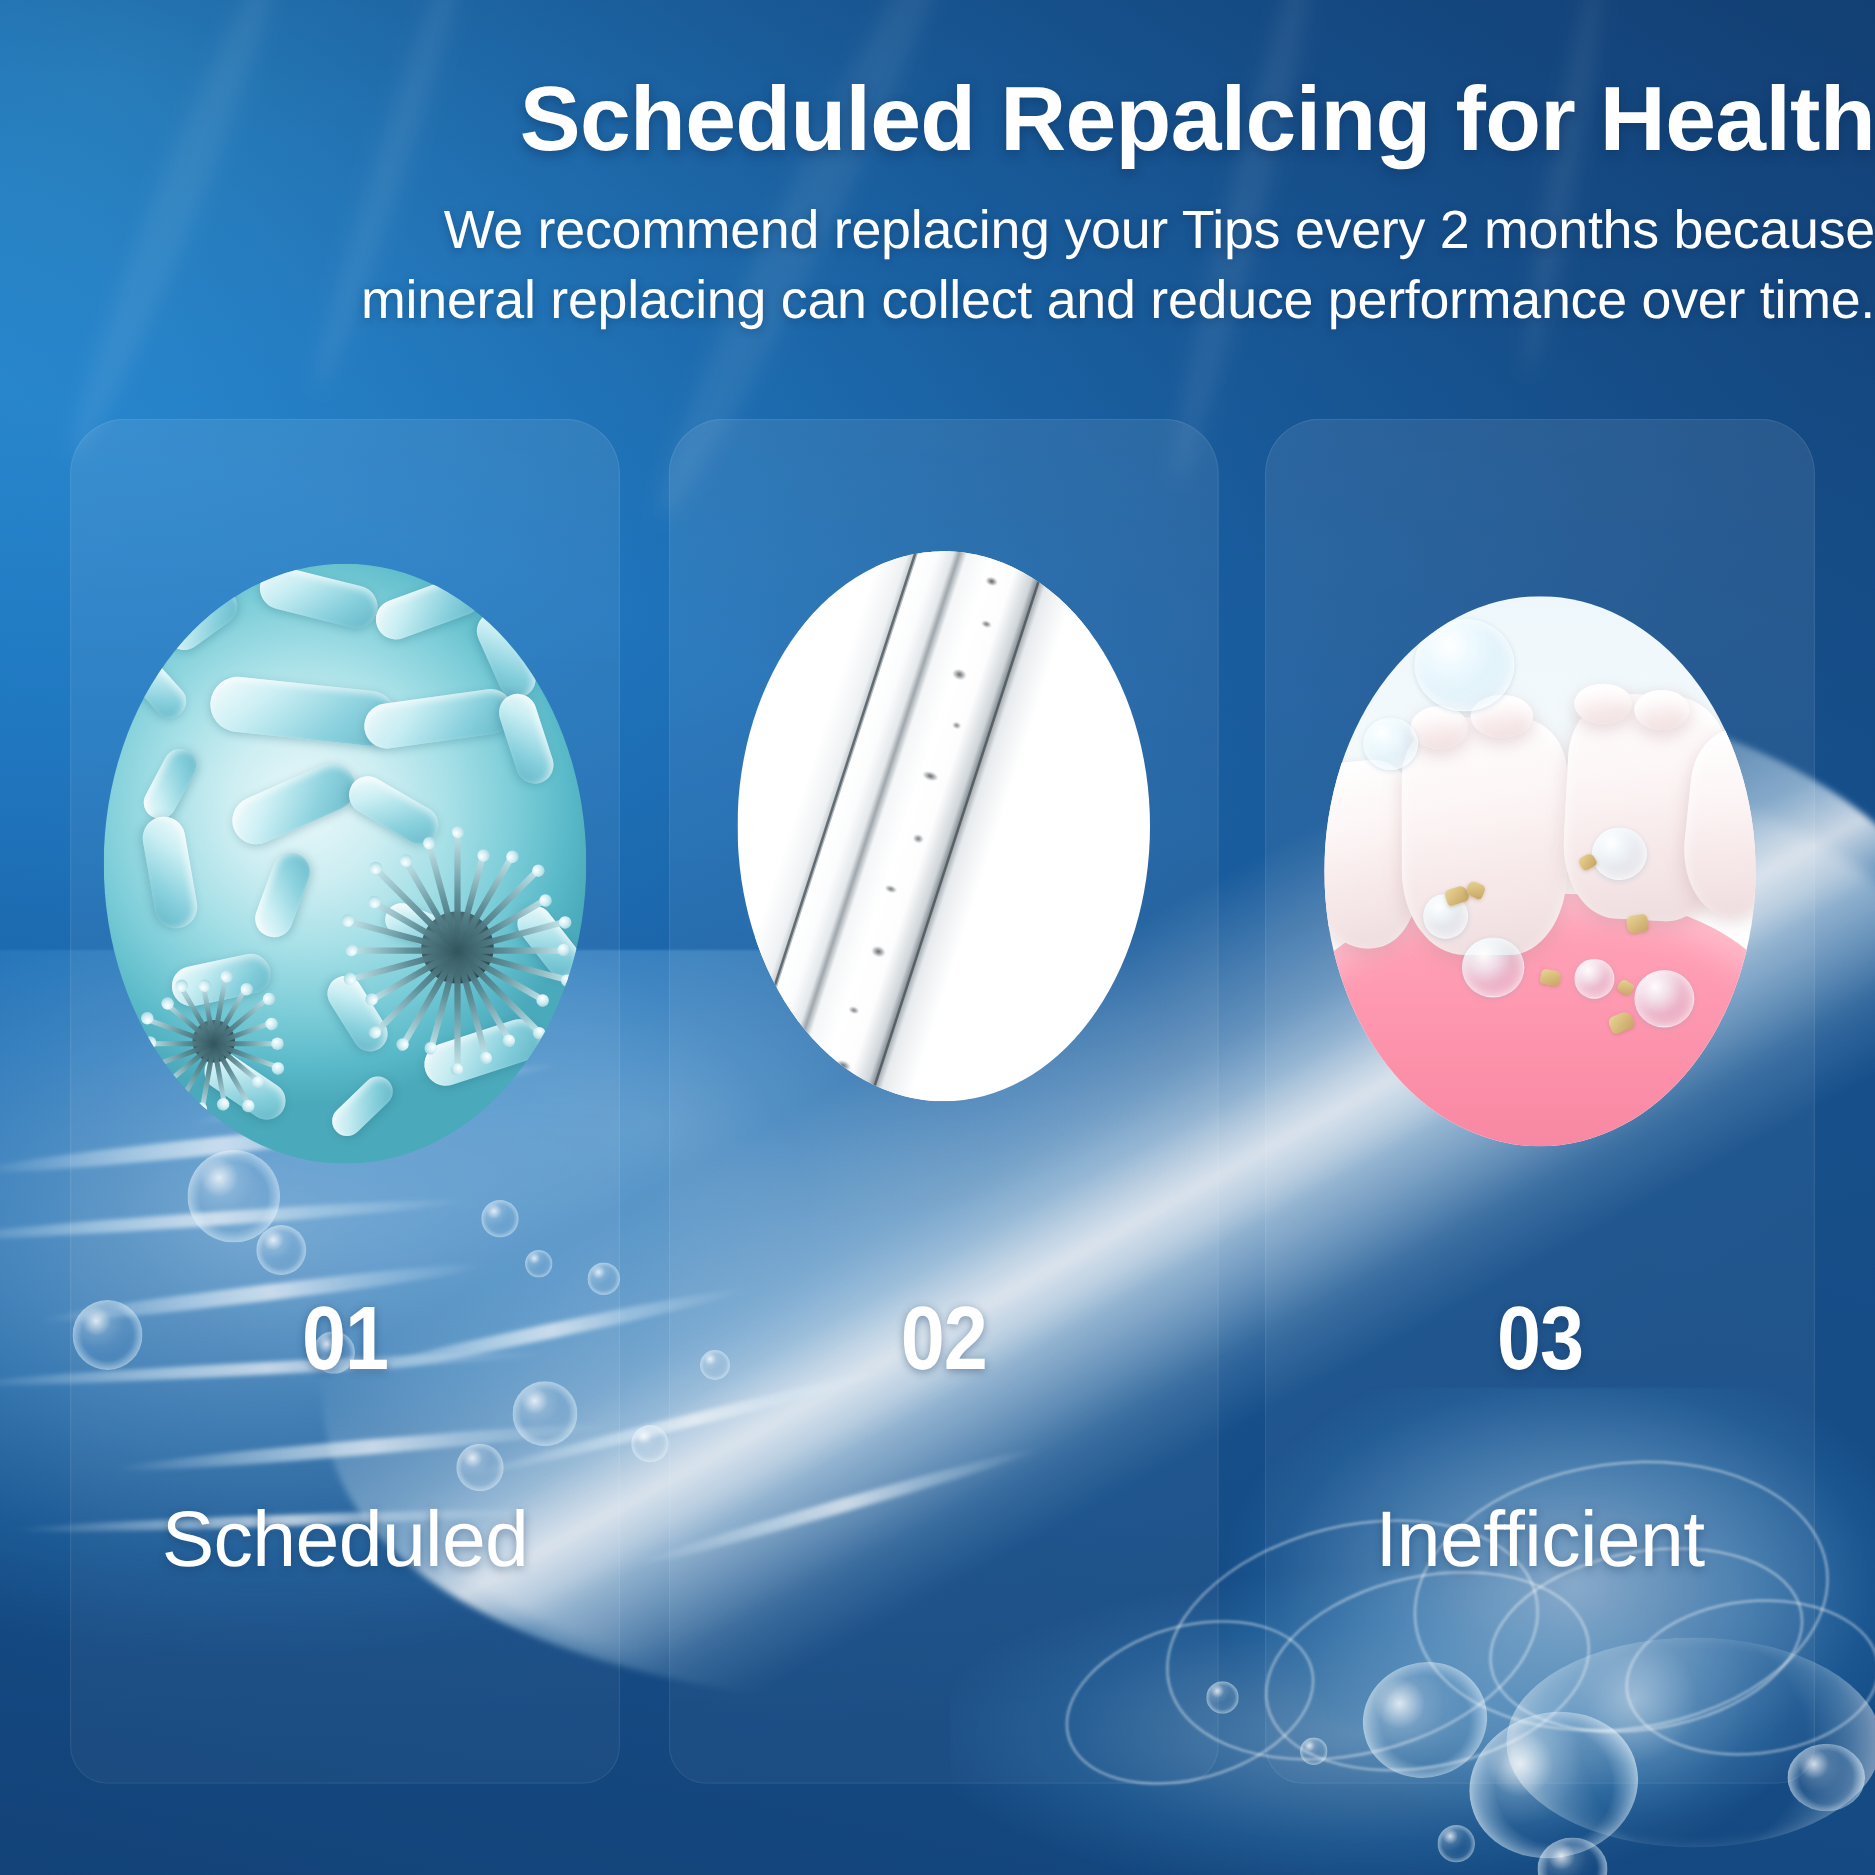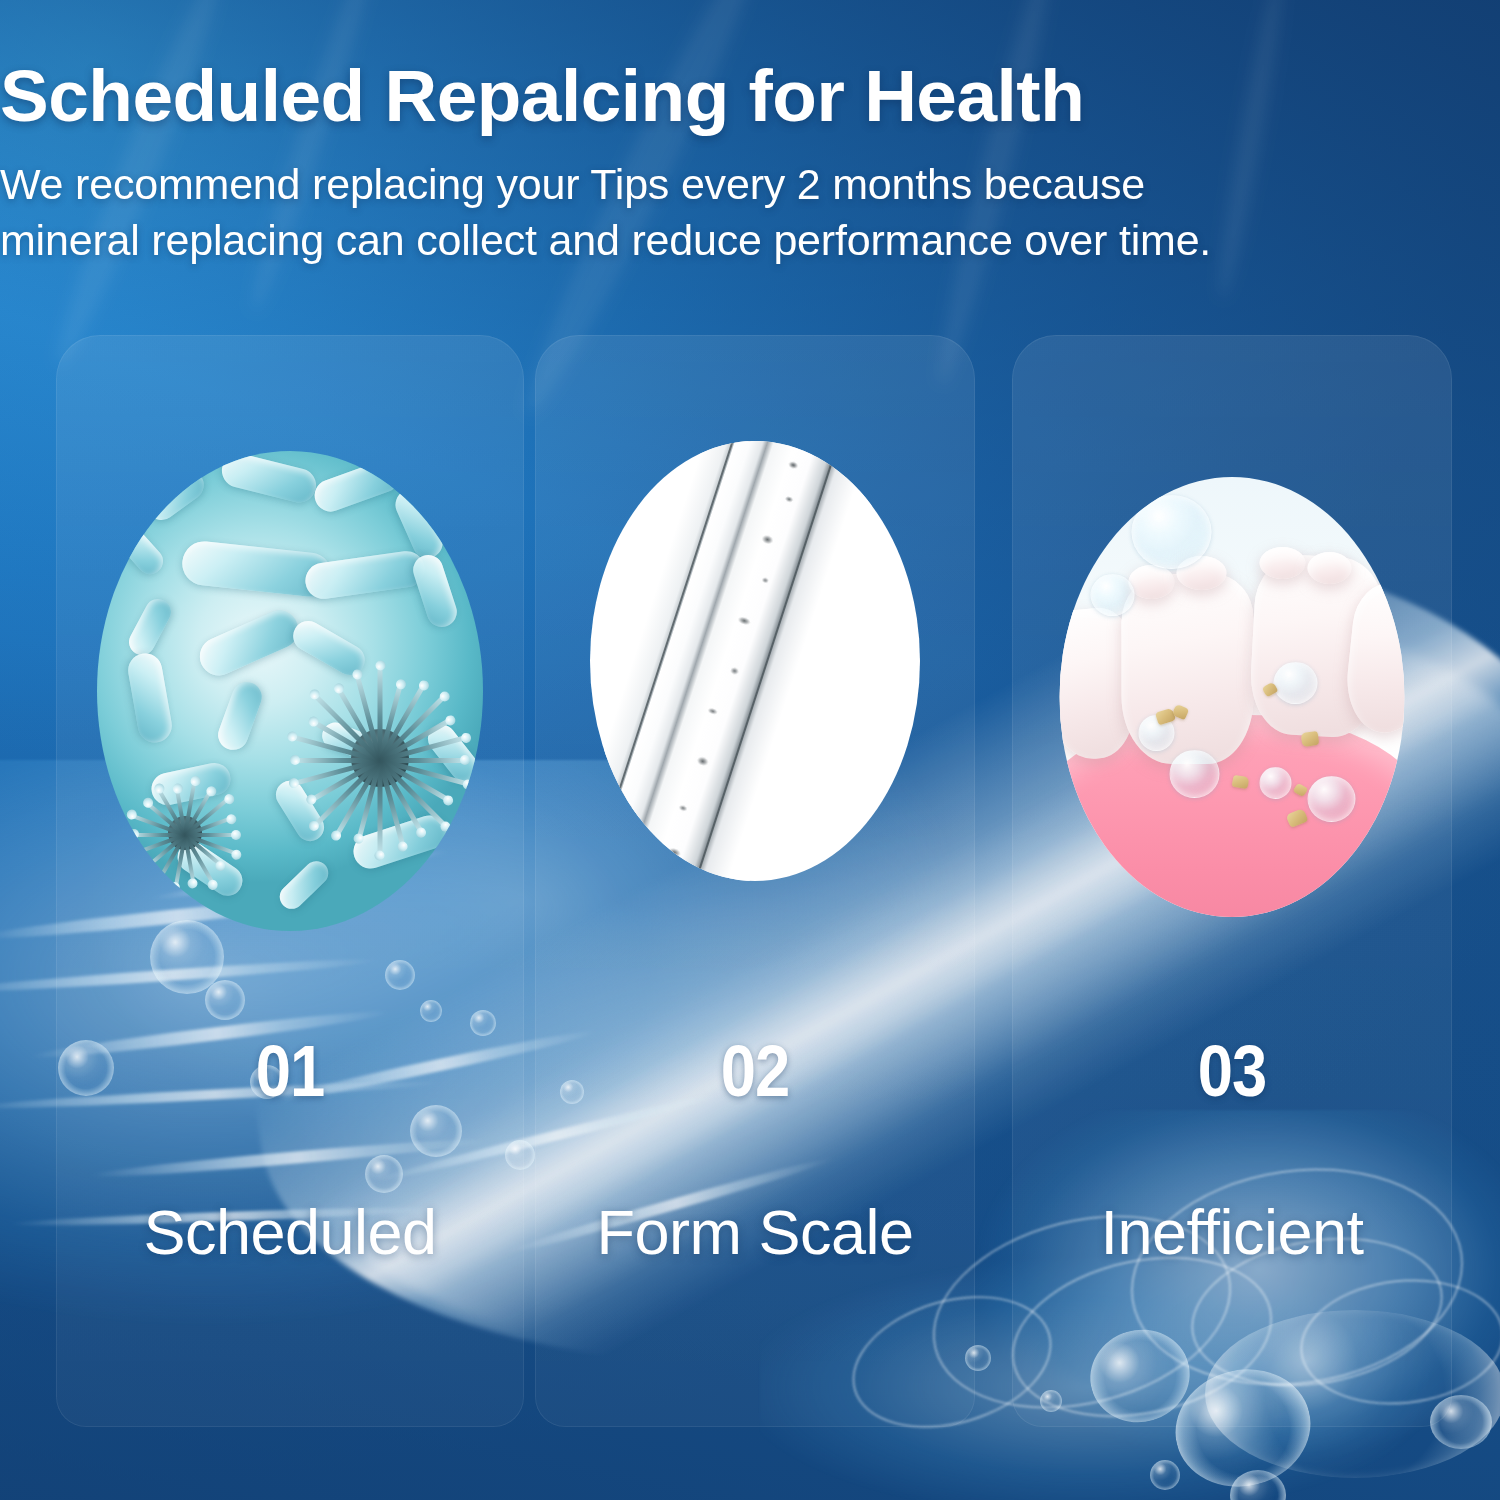--- a/index.html
+++ b/index.html
@@ -106,21 +106,21 @@
   .card {
     position: absolute;
     top: 335px;
     width: 440px;
     height: 1092px;
     border-radius: 44px 44px 30px 30px;
     background: linear-gradient(180deg, rgba(255,255,255,0.085) 0%, rgba(255,255,255,0.055) 40%, rgba(255,255,255,0.035) 100%);
     box-shadow: inset 0 0 0 1px rgba(255,255,255,0.07);
     backdrop-filter: blur(0.5px);
   }
-  .card--1 { left: 56px; padding-left: 28px; }
+  .card--1 { left: 56px; }
   .card--2 { left: 535px; }
   .card--3 { left: 1012px; }
 
   
   .thumb {
     position: absolute;
     left: 50%;
     transform: translateX(-50%);
     top: 116px;
     width: 386px;
@@ -244,21 +244,21 @@
     font-family: "Liberation Sans", sans-serif;
     font-weight: 400;
     font-size: 63px;
     line-height: 1;
     letter-spacing: -0.5px;
     color: #ffffff;
     text-shadow: 0 2px 8px rgba(12,48,90,0.40);
   }
 
   
-  .header { position:absolute; left:0; right:0; top:0; text-align:left; }
+  .header { position:absolute; left:0; right:0; top:0; text-align:right; }
   .title {
     margin: 0;
     padding-top: 58px;
     font-family: "Liberation Sans", sans-serif;
     font-weight: 700;
     font-size: 73px;
     line-height: 1.05;
     letter-spacing: -0.5px;
     color: #ffffff;
     text-shadow: 0 3px 9px rgba(10,45,88,0.45);
@@ -440,21 +440,20 @@
         <div class="art-tube">
           <div class="tube2"></div>
           <div class="edge" style="left:20%;"></div>
           <div class="edge" style="left:25%; opacity:.5;"></div>
           <div class="tube"></div>
           <div class="edge" style="left:52%;"></div>
           <div class="grime"></div>
         </div>
       </div>
       <div class="num">02</div>
-      <div class="cap">Form Scale</div>
     </div>
 
     <div class="card card--3">
       <div class="thumb thumb--c3">
         <div class="art-teeth">
           <div class="gum"></div>
 
           <div class="tooth" style="left:-4%;  top:30%; width:88px;  height:150px; border-radius:34px 30px 40px 44px / 40px 34px 60px 62px; transform:rotate(-5deg);"></div>
           <div class="tooth" style="left:18%;  top:22%; width:132px; height:190px; border-radius:44px 40px 46px 50px / 48px 44px 66px 68px;"></div>
           <div class="tooth" style="left:56%;  top:18%; width:128px; height:180px; border-radius:46px 46px 44px 44px / 52px 50px 62px 62px; transform:rotate(3deg);"></div>

